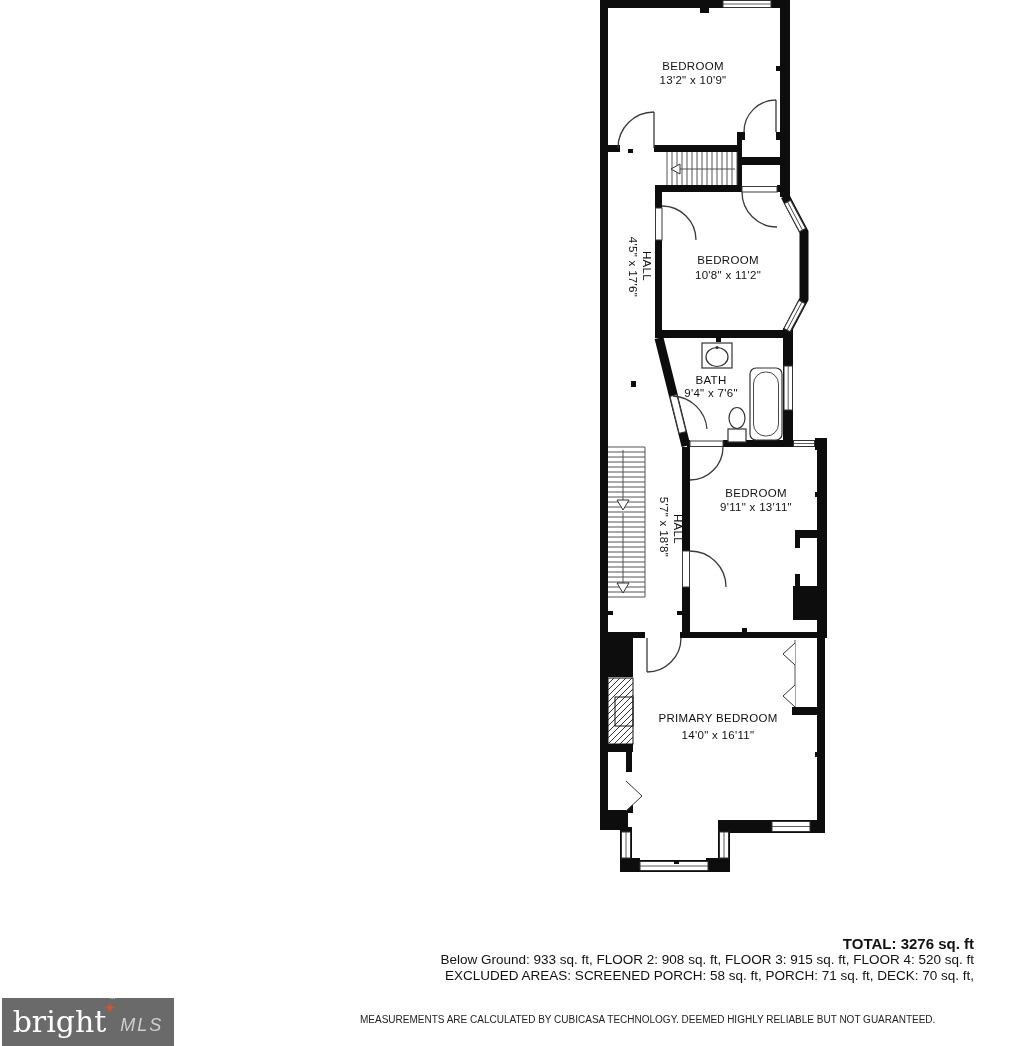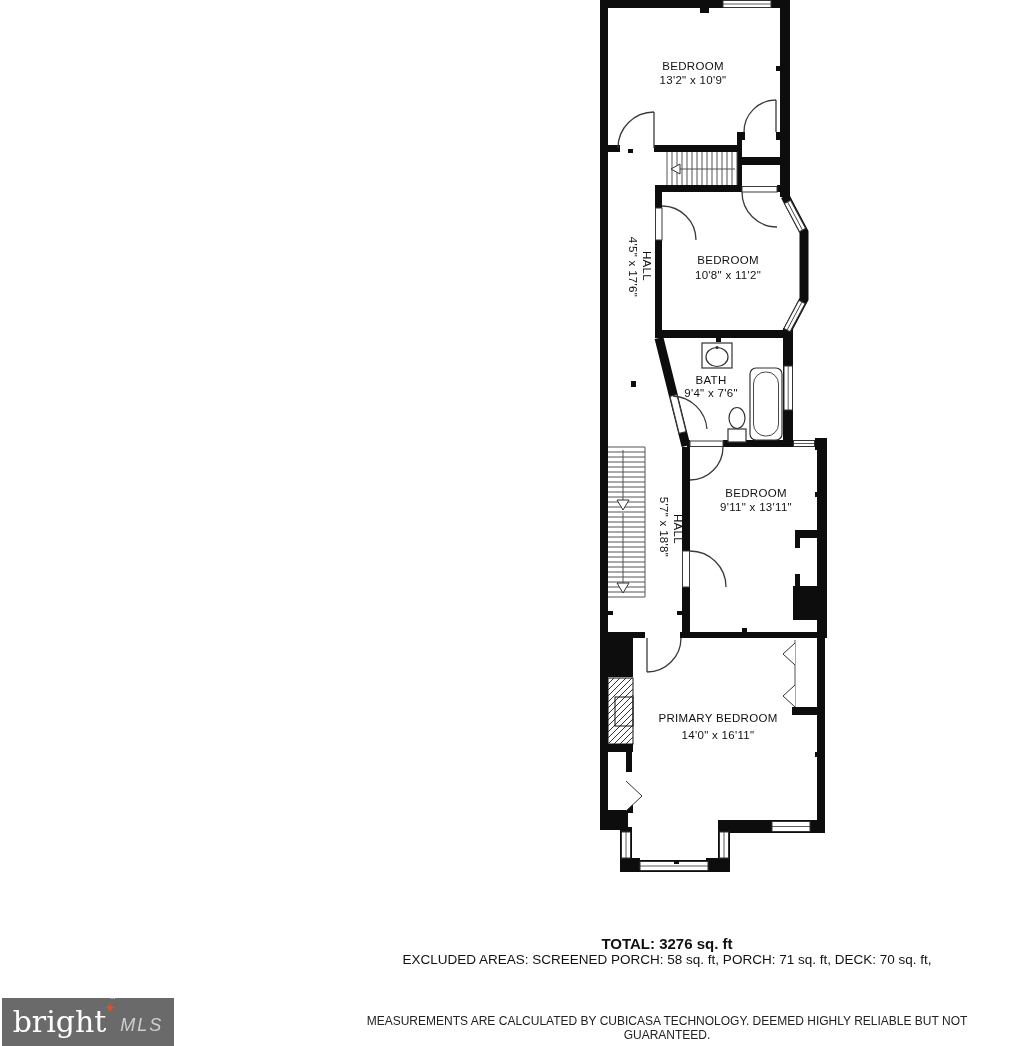--- a/index.html
+++ b/index.html
@@ -10,25 +10,25 @@
   .win{fill:#ffffff;stroke:#333;stroke-width:1;}
   .winline{stroke:#333;stroke-width:0.8;fill:none;}
   .door{stroke:#3a3a3a;stroke-width:1.3;fill:none;}
   .leaf{fill:#ffffff;stroke:#3a3a3a;stroke-width:1;}
   .tread{stroke:#555;stroke-width:1;fill:none;}
   .fix{fill:#ffffff;stroke:#333;stroke-width:1.2;}
   .hatch{stroke:#333;stroke-width:1;fill:none;}
   .tick{fill:#0d0d0d;}
   .lbl{font-family:"Liberation Sans",sans-serif;font-size:11.5px;fill:#111;text-anchor:middle;letter-spacing:0.3px;}
   .arrowhead{fill:#ffffff;stroke:#333;stroke-width:1;}
-  .summary{position:absolute;left:360px;top:935px;width:614px;text-align:center;color:#111;}
+  .summary{position:absolute;left:360px;top:935px;width:614px;text-align:right;color:#111;}
   .summary .total{font-size:15px;font-weight:bold;line-height:17px;}
   .summary .line{font-size:13.5px;line-height:16.2px;}
-  .disclaimer{position:absolute;left:360px;top:1014px;width:614px;text-align:center;
-              font-size:12px;color:#222;}
+  .disclaimer{position:absolute;left:360px;top:1014px;width:614px;
+              font-size:10px;color:#222;}
   .logo{position:absolute;left:2px;top:998px;width:172px;height:48px;background:#6a6a6a;
         display:flex;align-items:center;justify-content:center;}
   .logo .brand{font-family:"DejaVu Serif","Liberation Serif",serif;font-size:30px;color:#ffffff;
                position:relative;line-height:1;}
   .logo .star{position:absolute;right:-3px;top:-6px;color:#d9512c;font-size:15px;font-family:"DejaVu Sans",sans-serif;}
   .logo .tm{font-size:7px;color:#ffffff;vertical-align:top;position:relative;top:-10px;left:3px;}
   .logo .mls{font-size:18px;color:#cfcfcf;letter-spacing:2px;margin-left:7px;position:relative;top:3px;font-style:italic;}
 </style>
 </head>
 <body>
@@ -254,20 +254,21 @@
     <text class="lbl" transform="translate(674,529) rotate(90)">HALL</text>
     <text class="lbl" transform="translate(660,527) rotate(90)">5'7" x 18'8"</text>
 
     <text class="lbl" x="718" y="722">PRIMARY BEDROOM</text>
     <text class="lbl" x="718" y="739">14'0" x 16'11"</text>
   </g>
 </svg>
 
 <div class="summary">
   <div class="total">TOTAL: 3276 sq. ft</div>
+  <div class="line">Below Ground: 933 sq. ft, FLOOR 2: 908 sq. ft, FLOOR 3: 915 sq. ft, FLOOR 4: 520 sq. ft</div>
   <div class="line">EXCLUDED AREAS: SCREENED PORCH: 58 sq. ft, PORCH: 71 sq. ft, DECK: 70 sq. ft,</div>
 </div>
 
 <div class="disclaimer">MEASUREMENTS ARE CALCULATED BY CUBICASA TECHNOLOGY. DEEMED HIGHLY RELIABLE BUT NOT GUARANTEED.</div>
 
 <div class="logo">
   <span class="brand"><span>bright</span><span class="star">✦</span><span class="tm">™</span></span>
   <span class="mls">MLS</span>
 </div>
 

